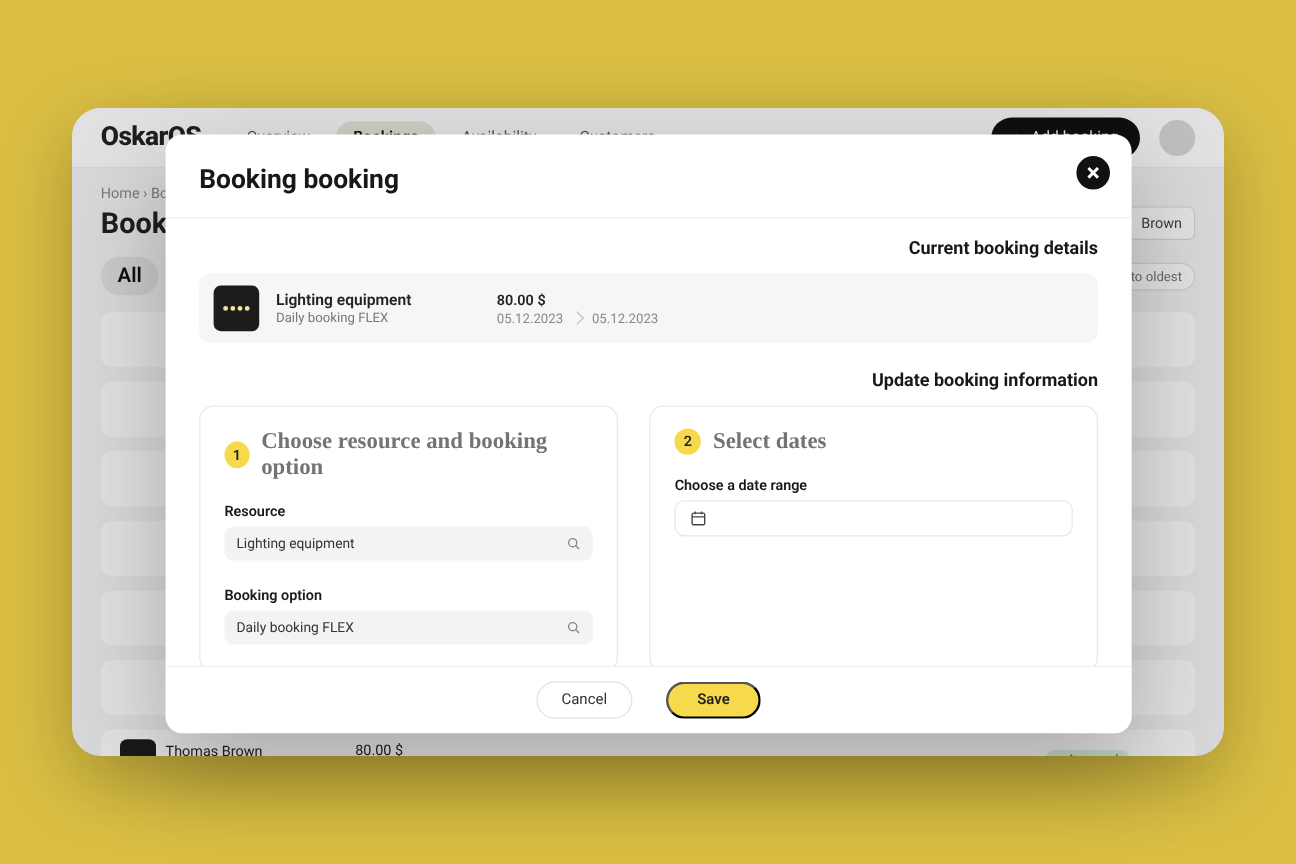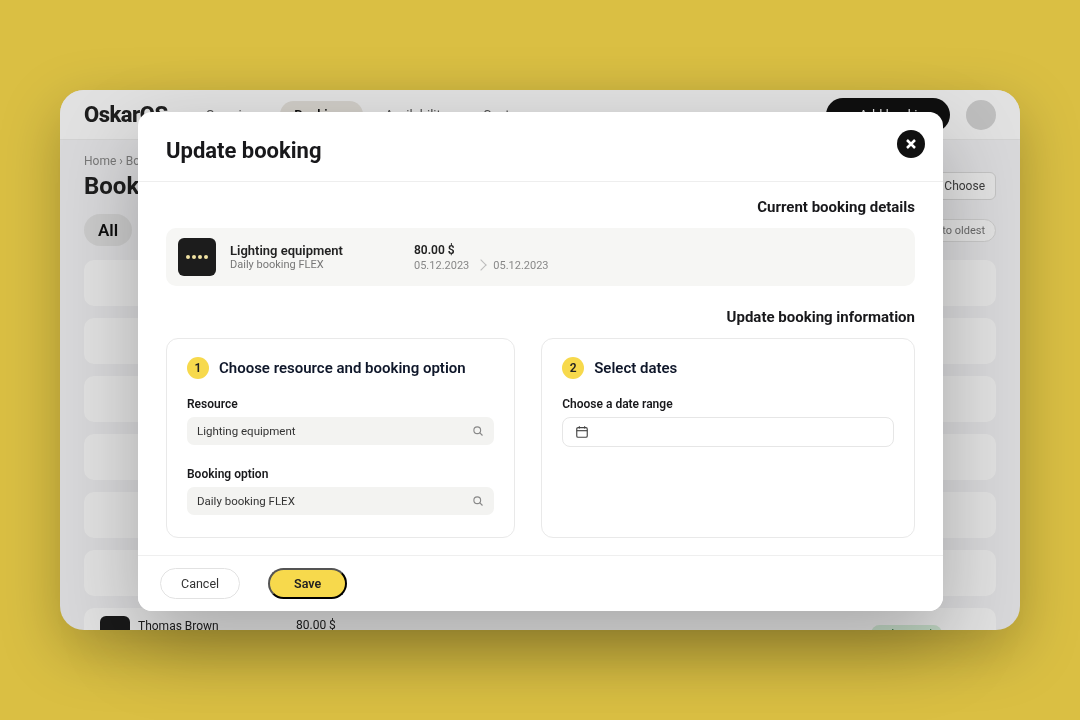--- a/index.html
+++ b/index.html
@@ -110,42 +110,42 @@
     display:flex; flex-direction:column;
   }
   .panel.right { flex:1.08; }
 
   .step-head { display:flex; align-items:center; gap:10px; margin-bottom:14px;}
   .step-num {
     width:22px; height:22px; border-radius:50%;
     background:#f7d94c; color:#222; font-size:12px; font-weight:600;
     display:flex; align-items:center; justify-content:center;
   }
-  .step-title { font-size:15px; font-weight:600; color:#0f172a;}
+  .step-title { font-size:19px; font-weight:600; color:#737373;font-family:Liberation Serif, serif;}
 
   .field-label { font-size:12px; font-weight:600; color:#18181b; margin-bottom:6px; margin-top:4px;}
   .select-box {
     background:#f3f3f1; border-radius:7px;
     display:flex; align-items:center; padding:0 10px;
     height:28px;
   }
   .select-box .val { font-size:11.5px; color:#333; flex:1; }
   .select-box .mag { width:12px; height:12px; color:#888; }
 
   .date-box {
     border:1.5px solid #e6e6e6; border-radius:8px;
     display:flex; align-items:center; padding:0 12px; height:30px; gap:10px;
   }
   .date-box .val { font-size:11.5px; color:#333; flex:1;}
   .date-box .cal { width:14px; height:14px; color:#444;}
 
   .modal-footer {
     border-top:1px solid #efefef;
     padding:12px 22px;
-    display:flex; justify-content:flex-start; gap:28px;
+    display:flex; justify-content:center; gap:28px;
     background:#fff;
   }
   .btn-cancel {
     border:1px solid #e2e2e2; background:#fff; color:#333;
     border-radius:999px; padding:6px 20px; font-size:12.5px;
   }
   .btn-save {
     background:#f7d94c; color:#222; font-weight:600;
     border-radius:999px; padding:6px 24px; font-size:12.5px;
   }
@@ -171,21 +171,21 @@
       <span>＋</span>
       <span>Add booking</span>
     </div>
     <div class="avatar"></div>
   </div>
 
   <div class="bg-content">
     <div class="breadcrumb">Home  ›  Bookings</div>
     <div class="bg-title-row">
       <div class="bg-title">Bookings</div>
-      <div class="export-btn">Choose</div>
+      <div class="export-btn">Brown</div>
     </div>
     <div class="tabs-row">
       <div class="tab active">All</div>
       <div class="tab">Upcoming</div>
       <div class="tab">Requested</div>
       <div class="tab">Approved</div>
       <div class="tab">Cancelled</div>
       <div class="spacer"></div>
       <div class="filter-pill">Newest to oldest</div>
     </div>
@@ -229,21 +229,21 @@
 <div class="modal">
 
   <div class="close-btn">
     <svg viewBox="0 0 12 12">
         <path d="M2 2 L10 10 M10 2 L2 10" fill="none"></path>
       </svg>
   </div>
 
   <div class="modal-body-scroll">
 
-    <div class="modal-title">Update booking</div>
+    <div class="modal-title">Booking booking</div>
 
     <hr style="border:none;border-top:1px solid #eee;margin:0 -28px 16px;">
 
     <div class="section-title">Current booking details</div>
 
     <div class="detail-card">
       <div class="detail-thumb">
         <span class="dot"></span>
           <span class="dot"></span>
           <span class="dot"></span>

